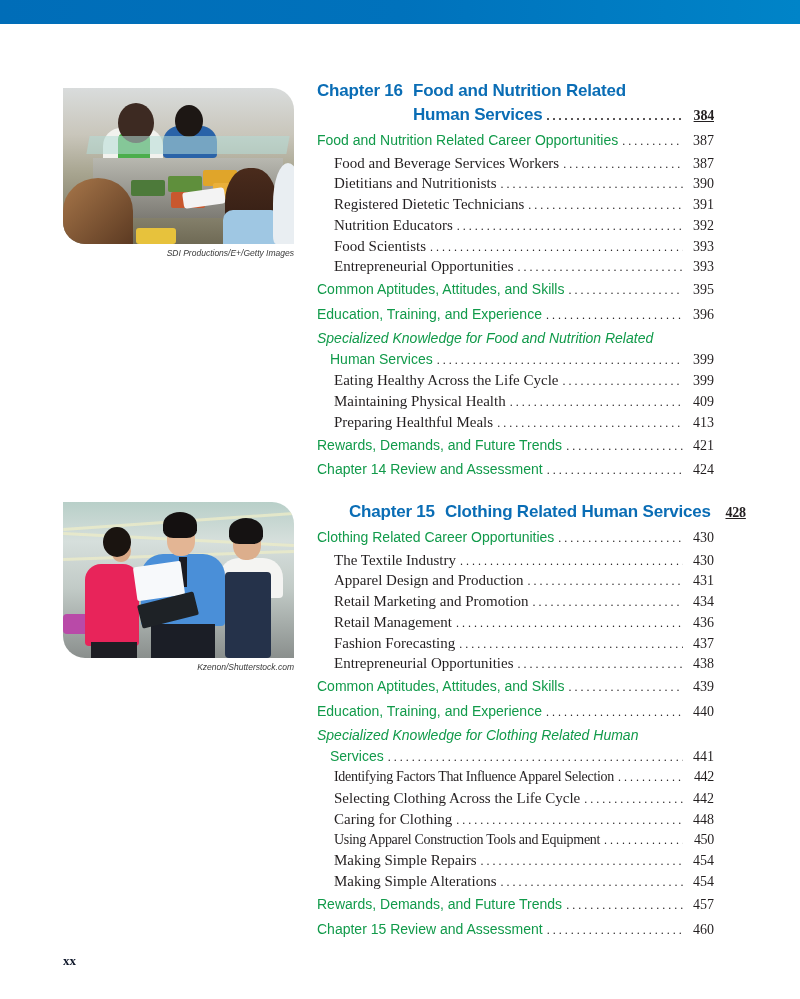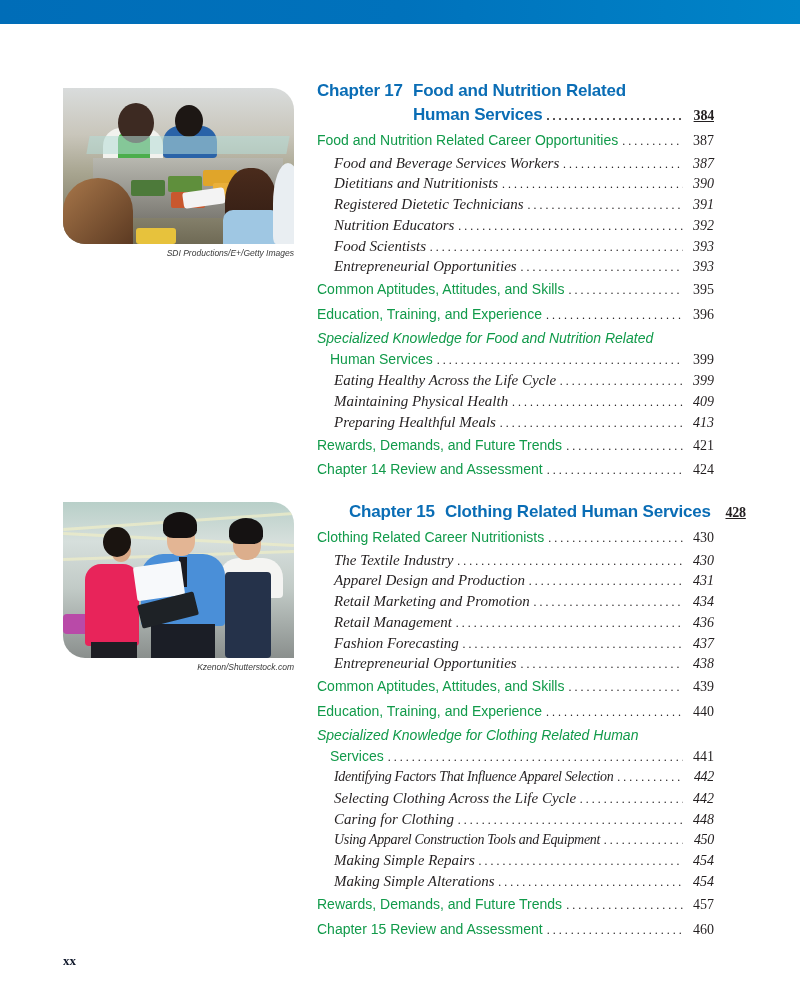--- a/index.html
+++ b/index.html
@@ -101,21 +101,21 @@
 
   .sec {
     font-family: "Liberation Sans", sans-serif; color: #119a4a; font-size: 14px;
     height: 24.5px; line-height: 24.5px;
   }
   .sec.two-line-1 { height: 21px; line-height: 21px; font-style: italic; }
   .sec.two-line-2 { height: 21px; line-height: 21px; padding-left: 13px; }
 
   .sub {
     font-family: "Liberation Serif", serif; color: #231f20; font-size: 15px;
-    height: 20.8px; line-height: 20.8px; padding-left: 17px; font-style: italic;
+    height: 20.8px; line-height: 20.8px; padding-left: 17px;
   }
   .sub.small { font-size: 14px; letter-spacing: -0.3px; }
 
   .folio {
     position: absolute; left: 63px; top: 953px;
     font-family: "Liberation Serif", serif; font-weight: bold; font-size: 13px; color: #0f172a;
   }
 </style>
 </head>
 <body>
@@ -166,21 +166,21 @@
     <div class="shape w-face"></div>
     <div class="shape w-hair"></div>
     <div class="shape paper"></div>
     <div class="shape clipboard"></div>
   </div>
   <div class="photo-caption">Kzenon/Shutterstock.com</div>
 </div>
 
 <div class="toc toc1">
   <div class="chap-title chap14-line1">
-    <span class="num">Chapter 17</span><span>Food and Nutrition Related</span>
+    <span class="num">Chapter 16</span><span>Food and Nutrition Related</span>
   </div>
   <div class="row chap-title chap14-line2 chap-row">
     <span class="lbl">Human Services</span>
     <span class="dots"></span>
     <span class="pg">384</span>
   </div>
 
   <div class="row sec">
     <span class="lbl">Food and Nutrition Related Career Opportunities</span>
       <span class="dots"></span>
@@ -262,21 +262,21 @@
 </div>
 
 <div class="toc toc2">
   <div class="row chap-title chap15 chap-row">
     <span class="lbl"><span class="num">Chapter 15</span><span>Clothing Related Human Services</span></span>
     <span class="dots"></span>
     <span class="pg">428</span>
   </div>
 
   <div class="row sec">
-    <span class="lbl">Clothing Related Career Nutritionists</span>
+    <span class="lbl">Clothing Related Career Opportunities</span>
       <span class="dots"></span>
       <span class="pg">430</span>
   </div>
   <div class="row sub">
     <span class="lbl">The Textile Industry</span>
       <span class="dots"></span>
       <span class="pg">430</span>
   </div>
   <div class="row sub">
     <span class="lbl">Apparel Design and Production</span>

